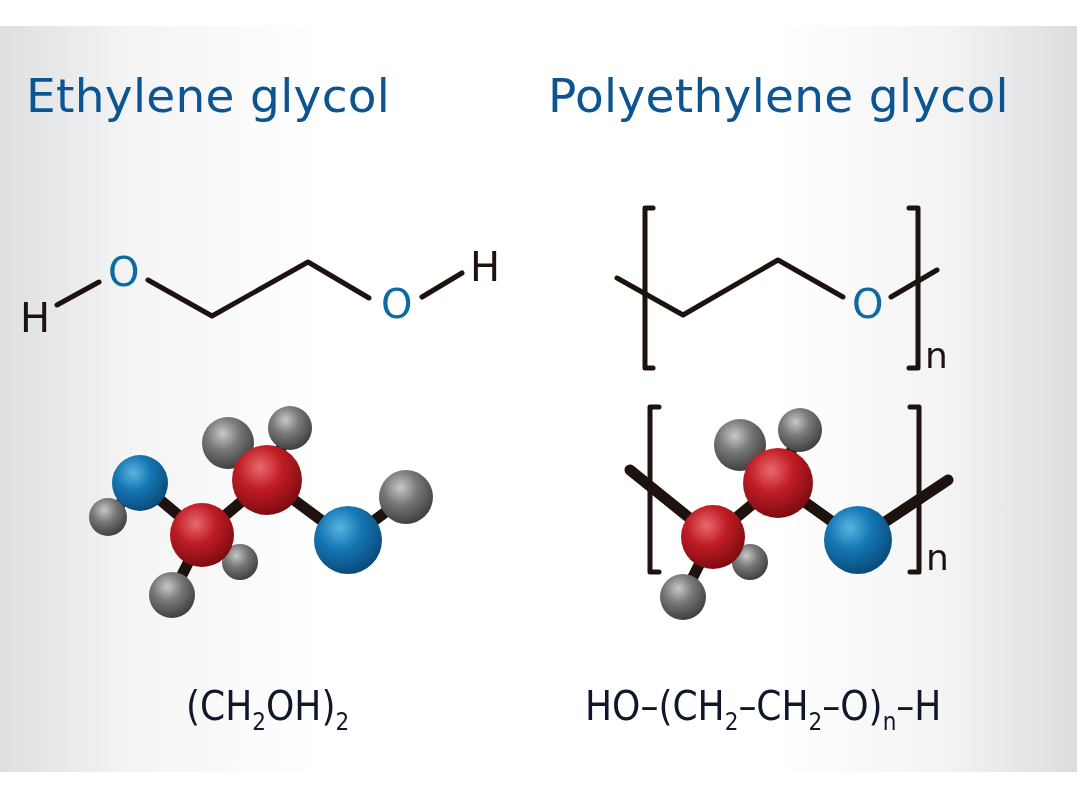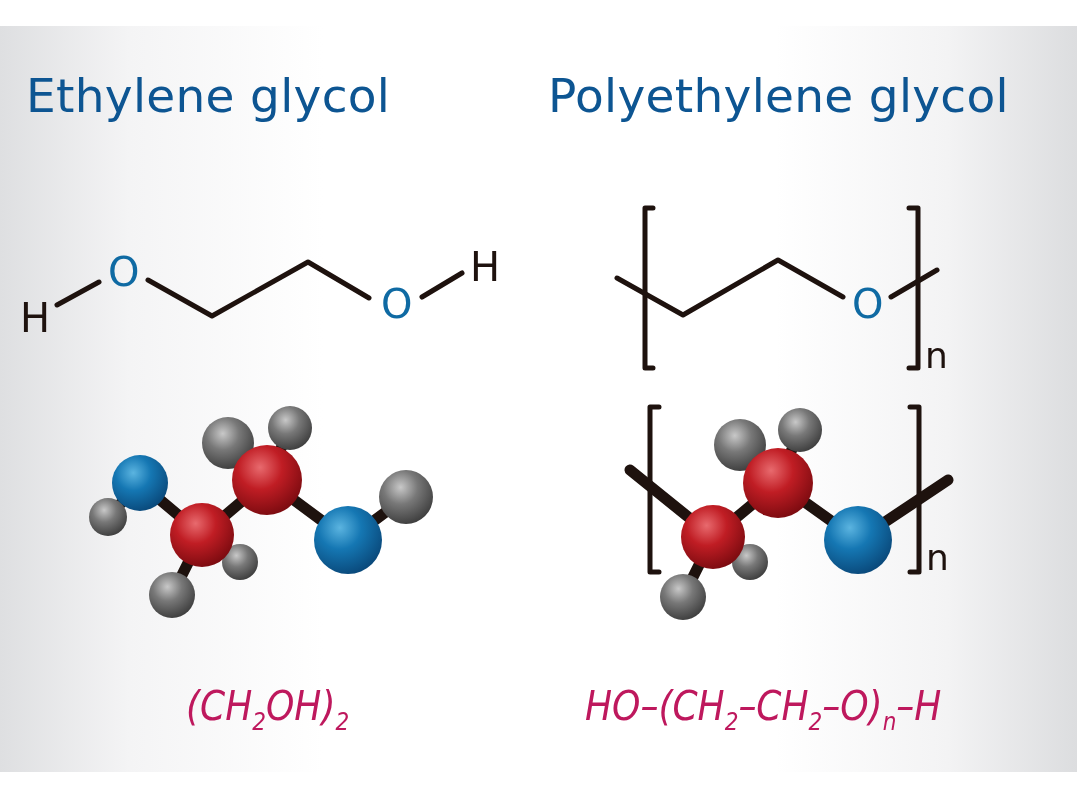--- a/index.html
+++ b/index.html
@@ -13,23 +13,22 @@
   }
   .title {
     position: absolute; top: 72px; color: #0d5592; font-size: 47px; font-weight: normal;
     letter-spacing: 0.3px; white-space: nowrap; line-height: 1;
   }
   #title-left { left: 26px; }
   #title-right { left: 540px; margin-left: 8px; }
   svg.art { position: absolute; left: 0; top: 0; }
   .atomlabel { font-family: "DejaVu Sans", sans-serif; font-size: 40px; }
   .formula {
-    position: absolute; top: 686px; color: #be185d; font-size: 40px; white-space: nowrap; line-height: 1;
+    position: absolute; top: 686px; color: #0f172a; font-size: 40px; white-space: nowrap; line-height: 1;
     font-family: "DejaVu Sans Condensed", "DejaVu Sans", sans-serif;
-    font-style: italic;
   }
   .formula sub { font-size: 24px; vertical-align: -10px; }
   #formula-left { left: 186px; }
   #formula-right { left: 585px; }
 </style>
 </head>
 <body>
 
 <div class="panel"></div>
 

